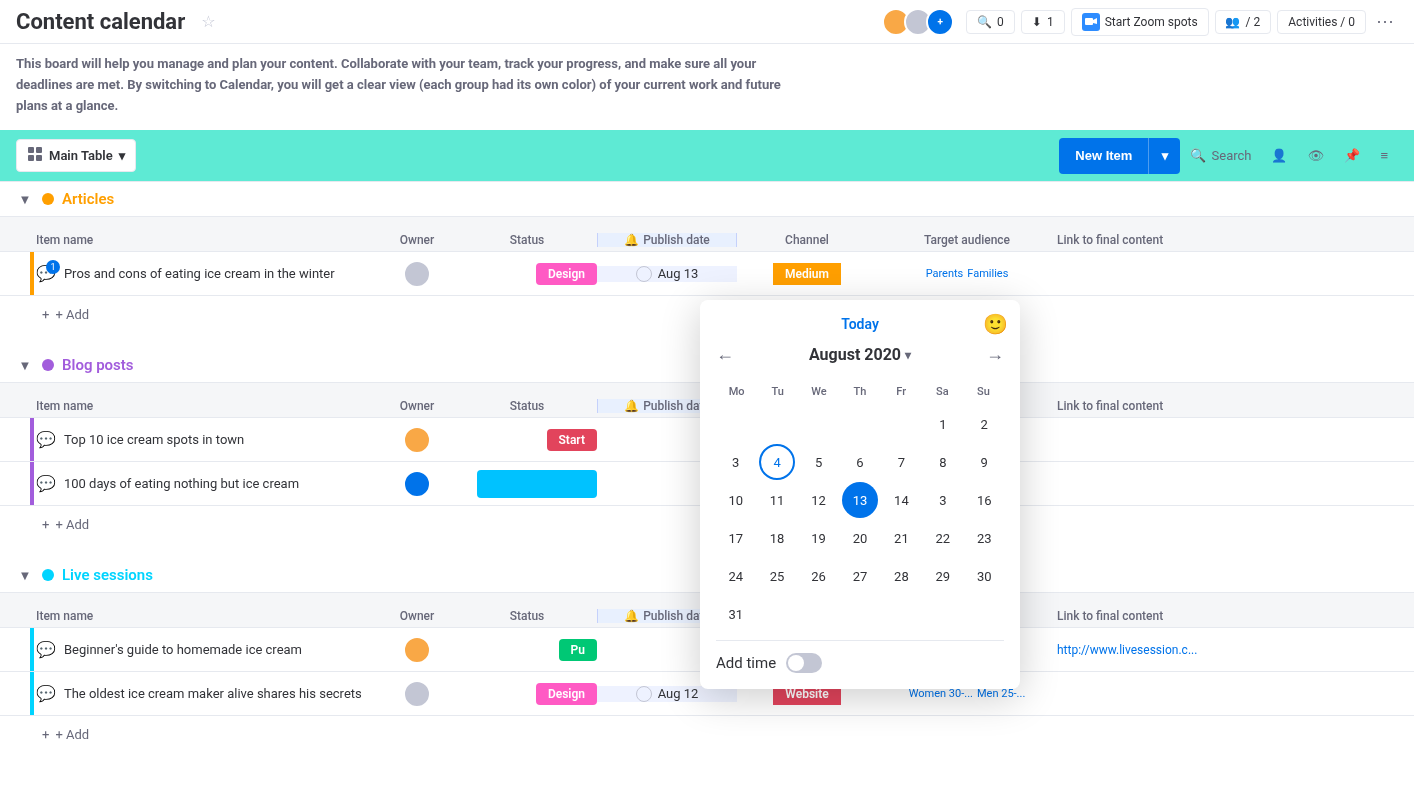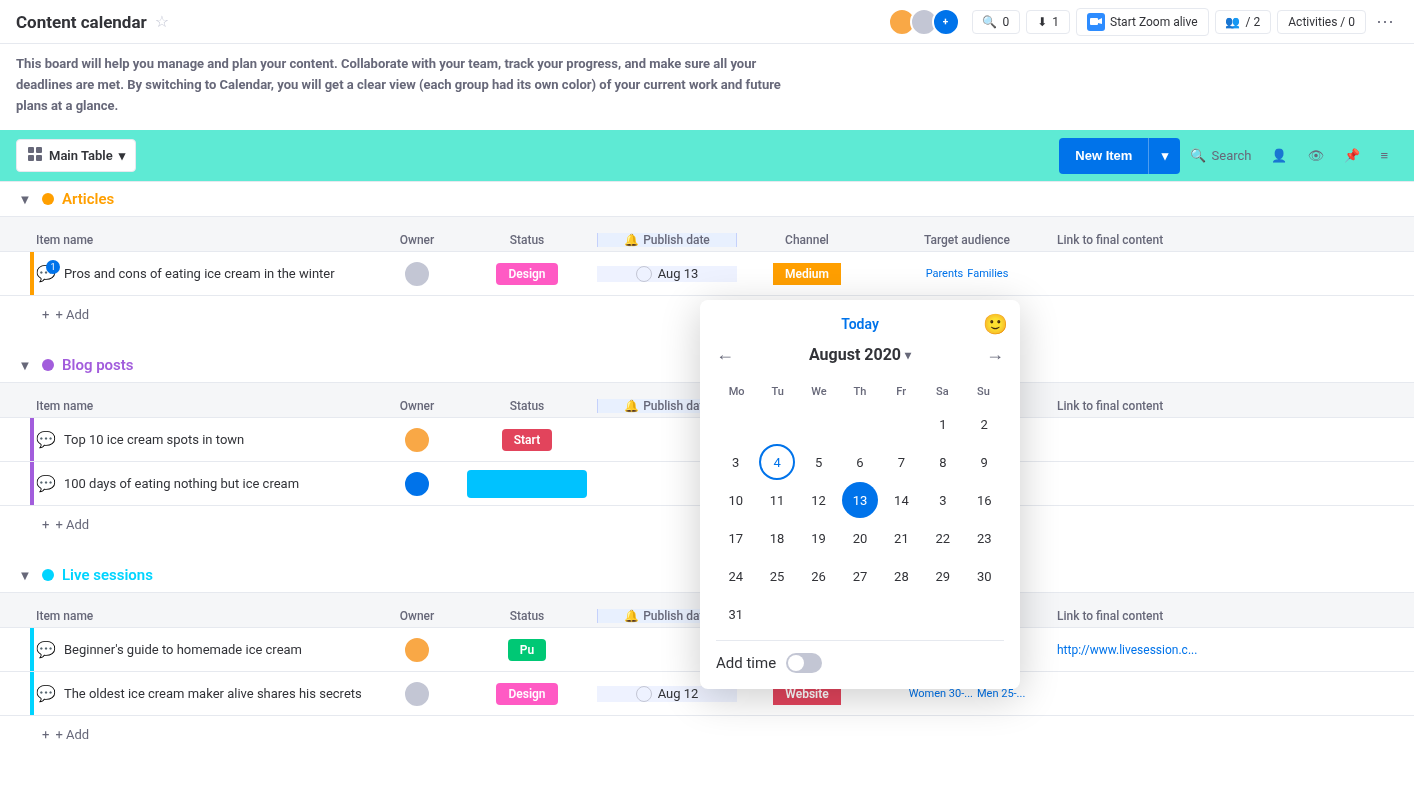--- a/index.html
+++ b/index.html
@@ -1,20 +1,20 @@
 <!DOCTYPE html>
 <html><head>
   <meta charset="utf-8">
   <style>
     * { box-sizing: border-box; margin: 0; padding: 0; }
     body { font-family: -apple-system, BlinkMacSystemFont, 'Segoe UI', Roboto, sans-serif; font-size: 13px; background: #fff; color: #323338; overflow: hidden; width: 1414px; height: 788px; }
 
     
     .top-header { display: flex; align-items: center; padding: 0 16px; height: 44px; border-bottom: 1px solid #e6e9ef; background: #fff; }
-    .board-title { font-size: 17px; font-weight: 700; color: #323338; margin-right: 0; }
+    .board-title { font-size: 22px; font-weight: 700; color: #323338; margin-right: 8px; }
     .star-icon { color: #c3c6d4; font-size: 16px; cursor: pointer; }
     .header-spacer { flex: 1; }
     .avatar-group { display: flex; align-items: center; margin-right: 12px; }
     .avatar { width: 28px; height: 28px; border-radius: 50%; background: #c3c6d4; overflow: hidden; border: 2px solid #fff; margin-left: -6px; display: flex; align-items: center; justify-content: center; font-size: 10px; color: #fff; }
     .avatar:first-child { margin-left: 0; }
     .avatar-count { background: #0073ea; font-size: 10px; font-weight: 700; }
     .header-btn { display: flex; align-items: center; gap: 5px; padding: 4px 10px; border: 1px solid #e6e9ef; border-radius: 4px; cursor: pointer; font-size: 12px; color: #323338; background: #fff; margin-right: 6px; }
     .zoom-btn { background: #fff; border: 1px solid #e6e9ef; color: #323338; }
     .zoom-icon { width: 18px; height: 18px; background: #2d8cff; border-radius: 3px; display: flex; align-items: center; justify-content: center; }
     .more-btn { background: none; border: none; cursor: pointer; font-size: 18px; color: #676879; padding: 4px; }
@@ -50,21 +50,21 @@
     .col-status { width: 140px; font-size: 12px; color: #676879; font-weight: 500; text-align: center; }
     .col-publish { width: 140px; font-size: 12px; color: #676879; font-weight: 500; text-align: center; display: flex; align-items: center; justify-content: center; gap: 4px; background: #e8f0fe; border-left: 1px solid #c5d1fb; border-right: 1px solid #c5d1fb; }
     .col-channel { width: 140px; font-size: 12px; color: #676879; font-weight: 500; text-align: center; }
     .col-target { width: 180px; font-size: 12px; color: #676879; font-weight: 500; text-align: center; }
     .col-link { flex: 1; font-size: 12px; color: #676879; font-weight: 500; }
 
     
     .table-row { display: flex; align-items: center; border-bottom: 1px solid #e6e9ef; padding: 0 16px 0 36px; height: 44px; background: #fff; }
     .row-item-name { flex: 1; min-width: 200px; font-size: 13px; display: flex; align-items: center; gap: 8px; }
     .row-owner { width: 80px; display: flex; justify-content: center; align-items: center; }
-    .row-status { width: 140px; display: flex; justify-content: center; }
+    .row-status { width: 140px; display: flex; justify-content: flex-end; }
     .row-publish { width: 140px; display: flex; justify-content: center; align-items: center; gap: 6px; cursor: pointer; }
     .row-channel { width: 140px; display: flex; justify-content: center; }
     .row-target { width: 180px; display: flex; justify-content: center; gap: 4px; flex-wrap: wrap; }
     .row-link { flex: 1; font-size: 12px; color: #0073ea; }
 
     .status-badge { padding: 4px 12px; border-radius: 4px; font-size: 12px; font-weight: 600; color: #fff; cursor: pointer; }
     .status-design { background: #ff5ac4; }
     .status-need { background: #e2445c; }
 
     .channel-badge { padding: 4px 12px; border-radius: 0; font-size: 12px; font-weight: 600; color: #fff; cursor: pointer; }
@@ -125,21 +125,21 @@
     <span>⬇</span>
     <span>1</span>
   </div>
   <div class="header-btn zoom-btn">
     <div class="zoom-icon">
       <svg width="12" height="12" viewBox="0 0 12 12" fill="white">
           <rect width="8" height="7" x="0" y="2" rx="1"></rect>
           <polygon points="8,4 12,2 12,8 8,7"></polygon>
         </svg>
     </div>
-    <span>Start Zoom alive</span>
+    <span>Start Zoom spots</span>
   </div>
   <div class="header-btn">
     <span>👥</span>
     <span>/ <span>2</span></span>
   </div>
   <div class="header-btn">
     <span>Activities / <span>0</span></span>
   </div>
   <button class="more-btn">···</button>
 </div>

